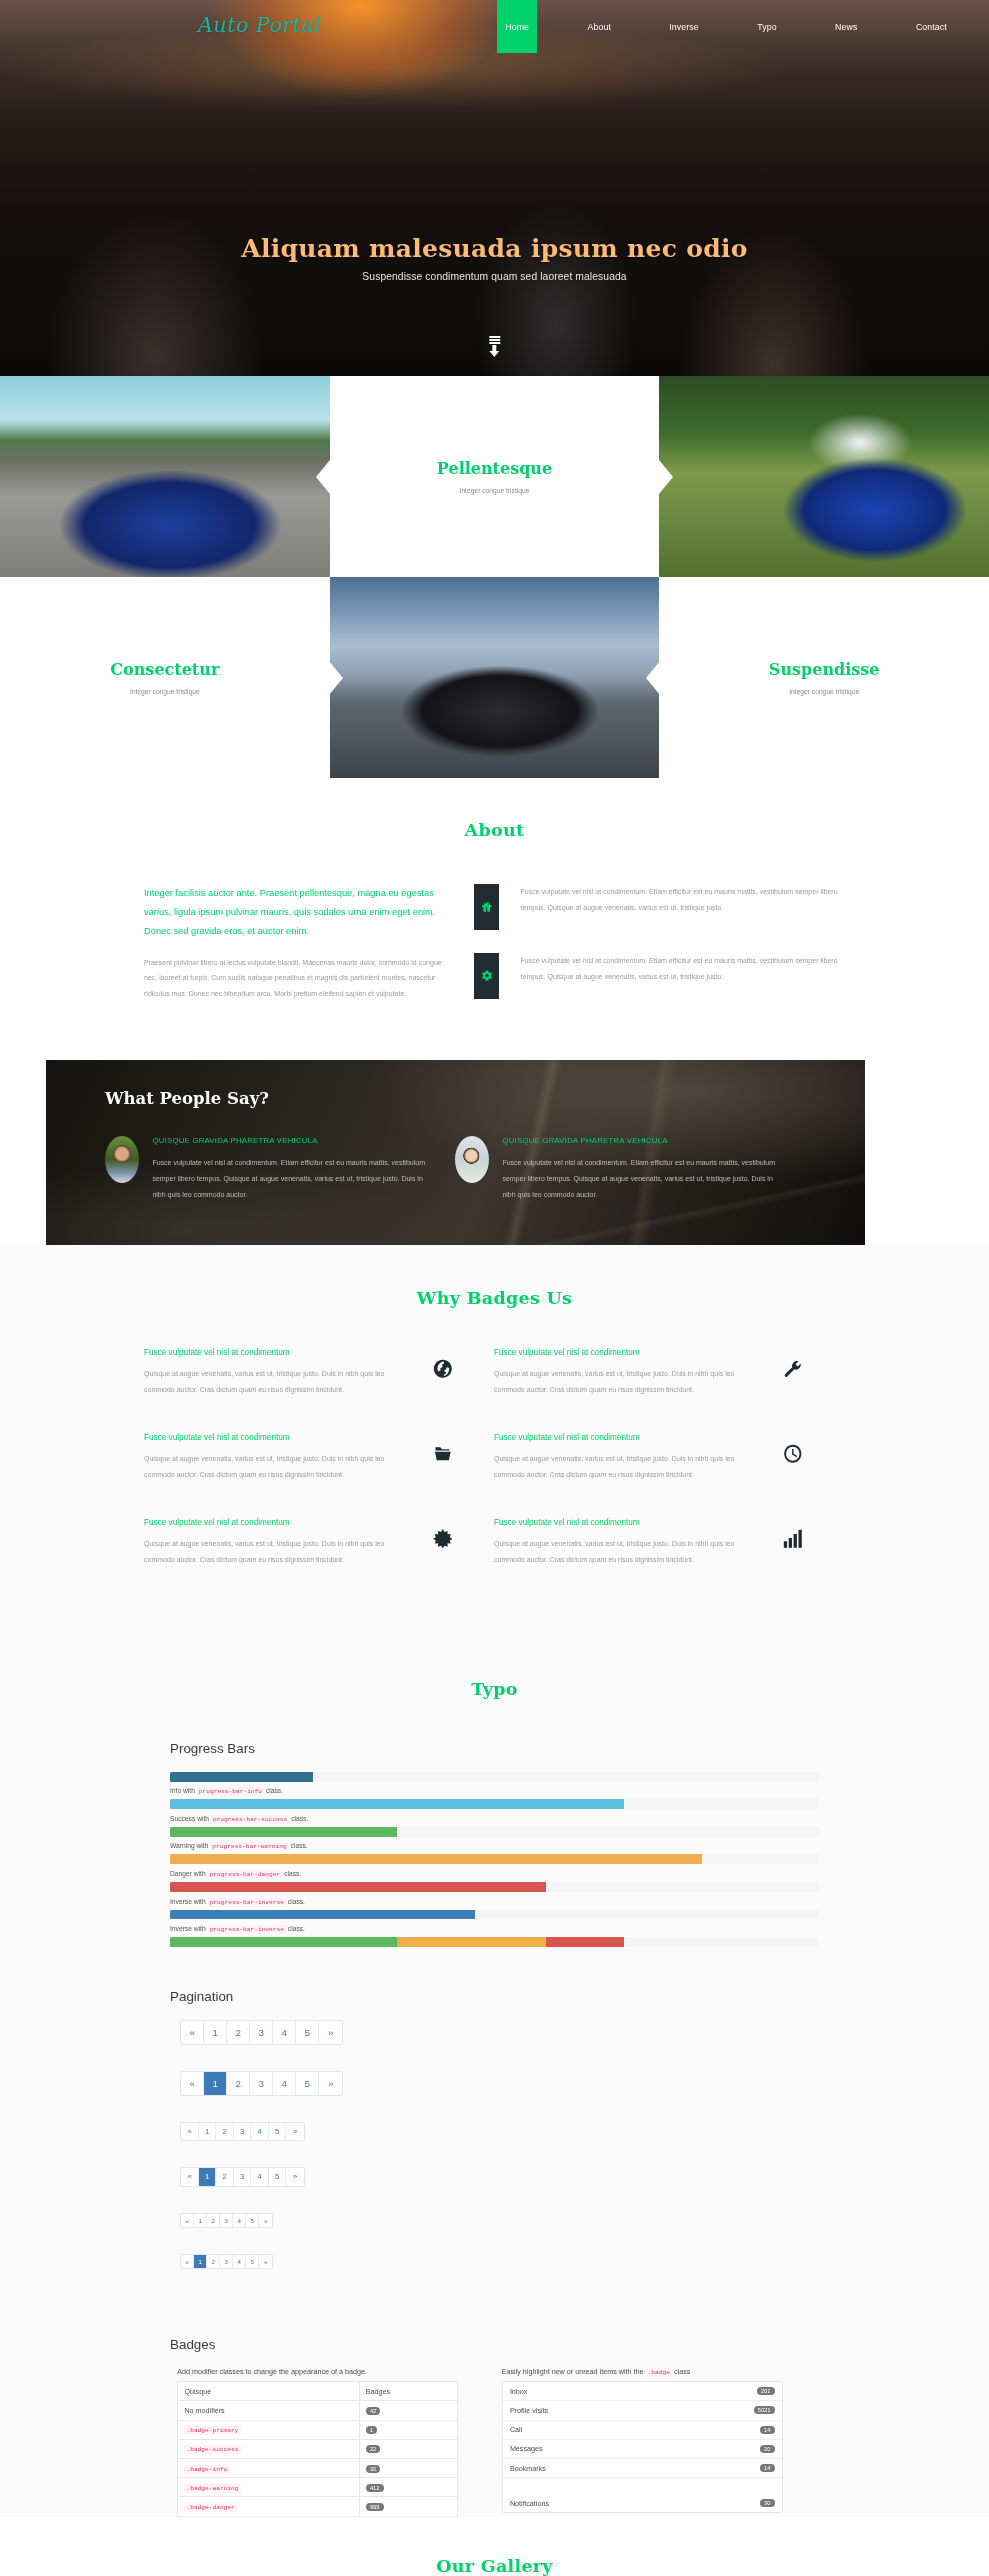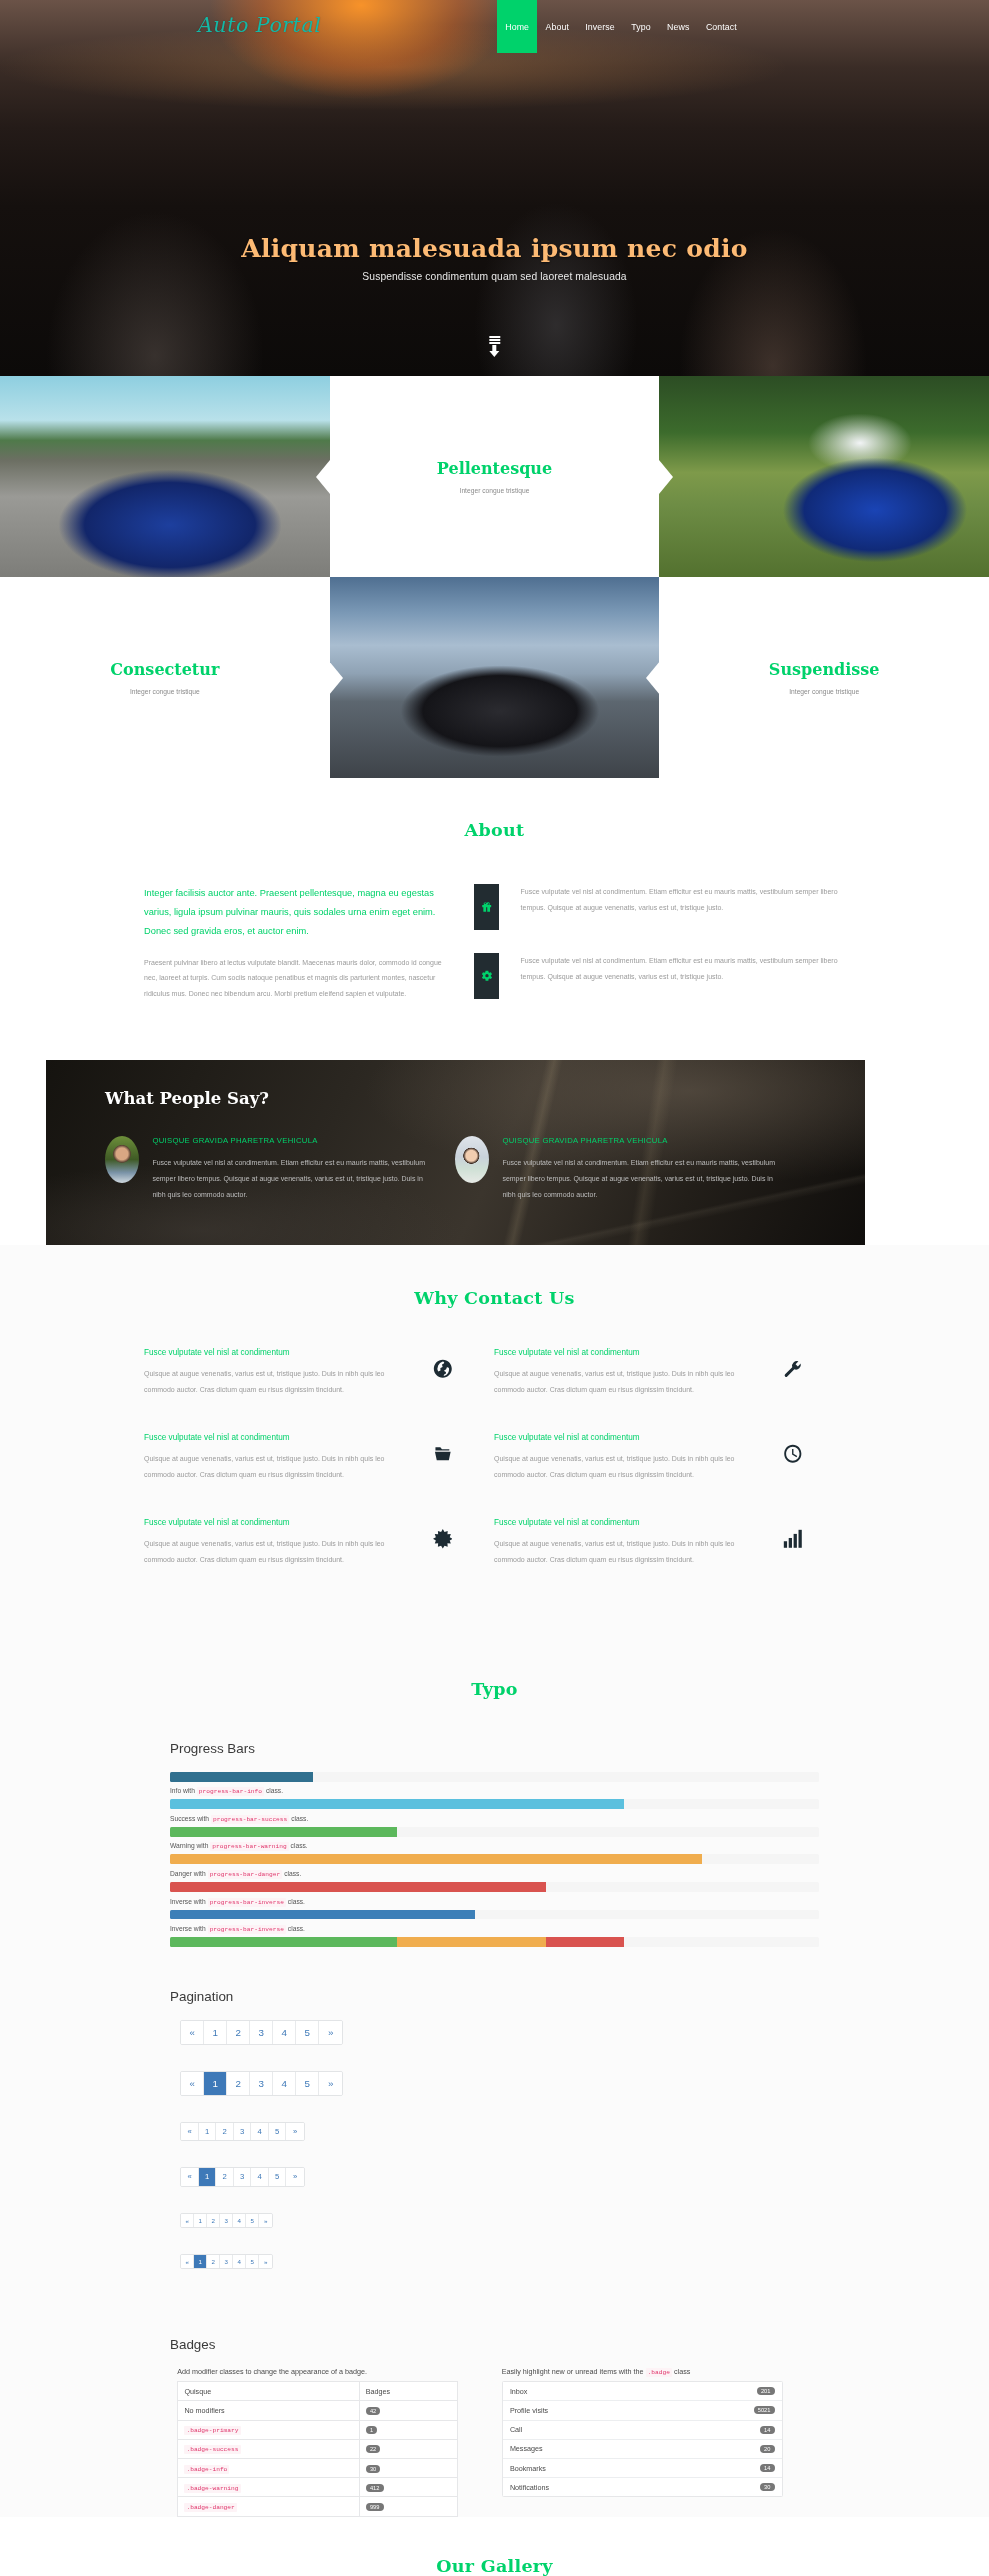--- a/index.html
+++ b/index.html
@@ -42,21 +42,21 @@
   }
   .brand {
     position: absolute; left: 198px; top: 13.4px;
     font-family: "DejaVu Serif", serif;
     font-style: italic;
     font-size: 20.6px;
     color: #14b8a6;
     letter-spacing: 0.5px;
     text-shadow: 0 0 1.5px rgba(0,0,0,.3);
   }
-  .nav-links { position: absolute; left: 497px; top: 0; display: flex; height: 53px; align-items: stretch; }
+  .nav-links { position: absolute; left: 497px; top: 0; display: flex; height: 53px; align-items: stretch; gap: 42px; }
   .nav-links a {
     display: flex; align-items: center; padding: 0 8.2px;
     color: #fff; text-decoration: none; font-size: 8.8px;
     letter-spacing: 0.1px;
   }
   .nav-links a.active { background: #00d26b; }
   .hero-text { position: absolute; top: 234px; left: 0; right: 0; text-align: center; z-index: 4; }
   .hero-title {
     font-family: "DejaVu Serif", serif;
     font-weight: bold;
@@ -194,21 +194,21 @@
   
   .bg-grid { display: flex; }
   .bg-col { width: 325px; }
   .bg-col.right { margin-left: 0; }
   .bg-note { font-size: 7.2px; color: #4b4b4b; margin: 0 0 5.2px; padding-left: 7.2px; }
   table.bt { width: 281px; border-collapse: collapse; margin-left: 7.2px; background: #fff; }
   table.bt th, table.bt td { border: 0.5px solid #e6e7e9; padding: 4.6px 6.2px; text-align: left; font-size: 7.2px; color: #4b4b4b; font-weight: normal; }
   .badge { display: inline-block; min-width: 11.3px; padding: 1px 4.1px; border-radius: 5.2px; background: #777; color: #fff; font-size: 5.7px; text-align: center; }
   ul.blist { list-style: none; width: 281px; margin-left: 7.2px; border: 0.5px solid #e6e7e9; border-radius: 1.5px; background: #fff; }
   ul.blist li { display: flex; justify-content: space-between; align-items: center; padding: 4.6px 7.2px; border-bottom: 0.5px solid #eceef0; font-size: 7.2px; color: #4b4b4b; }
-  ul.blist li:last-child { border-bottom: none; }
+  ul.blist li:last-child { border-bottom: none; margin-top: 16px; }
 
   
   .gallery { padding: 39px 0 0; background: #fff; }
   .g-grid { display: flex; flex-wrap: wrap; margin-top: 28px; width: 989px; }
   .g-cell { width: 198px; height: 130px; padding: 2.1px; }
   .g-inner { width: 100%; height: 100%; position: relative; overflow: hidden; }
   .g1 { background: linear-gradient(180deg,#3d5f86 0%, #6d8db0 22%, #2a3037 40%, #20262c 62%, #6b6f74 78%, #3a3f45 100%); }
   .g2 { background: linear-gradient(180deg,#bcb2a6 0%, #8e8578 16%, #cf1f20 34%, #e02d28 62%, #a4171a 82%, #58100f 100%); }
   .g3 { background: linear-gradient(180deg,#e9ecef 0%, #dfe3e6 26%, #f3f5f7 48%, #cfd4d8 70%, #9aa0a5 88%, #5e6367 100%); }
   .g4 { background: linear-gradient(180deg,#2b4f88 0%, #5fa5c5 18%, #d8dde2 40%, #eef1f4 60%, #33383e 82%, #15171a 100%); }
@@ -325,21 +325,21 @@
               <div class="testi-name">QUISQUE GRAVIDA PHARETRA VEHICULA</div>
               <div class="testi-text">Fusce vulputate vel nisl at condimentum. Etiam efficitur est eu mauris mattis, vestibulum semper libero tempus. Quisque at augue venenatis, varius est ut, tristique justo. Duis in nibh quis leo commodo auctor.</div>
             </div>
           </div>
         </div>
     </div>
   </section>
 
   <section class="section why">
     <div class="container">
-      <h2 class="sec-title">Why Contact Us</h2>
+      <h2 class="sec-title">Why Badges Us</h2>
       <div class="why-grid" id="whygrid">
           <div class="why-item">
             <div class="why-text">
               <div class="why-h">Fusce vulputate vel nisl at condimentum</div>
               <div class="why-p">Quisque at augue venenatis, varius est ut, tristique justo. Duis in nibh quis leo commodo auctor. Cras dictum quam eu risus dignissim tincidunt.</div>
             </div>
             <div class="why-ico">
               <svg viewBox="0 0 24 24">
                 <path d="M12 1C6 1 1 5.9 1 12s5 11 11 11 11-4.9 11-11S18 1 12 1zm0 2.2c1.6 0 2.2 1.4 1.3 2.3-.7.7-2 .4-2.2 1.5-.2 1 .9 1.3.6 2.4-.3 1.1-2 .8-2.6 1.8-.6 1 .6 1.9 0 2.8-.6.9-2.2.3-2.8 1.4A8.8 8.8 0 0 1 12 3.2zm1.4 17.5c-.6-1 .4-2.1 1.4-2.3 1-.2 1.4-1.2 1-2.2-.4-1-1.9-.8-2-1.9-.1-1 1.4-1 2.2-1.8.8-.8.3-2.1 1.5-2.4 1.1-.3 2 .7 2.2 1.8a8.8 8.8 0 0 1-6.3 8.8z"></path>
               </svg>

